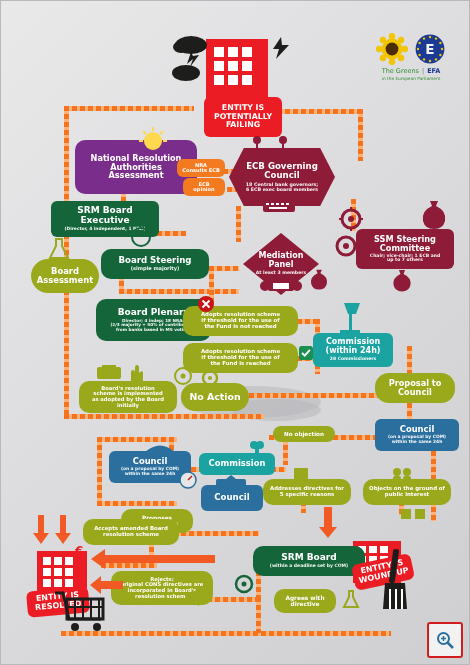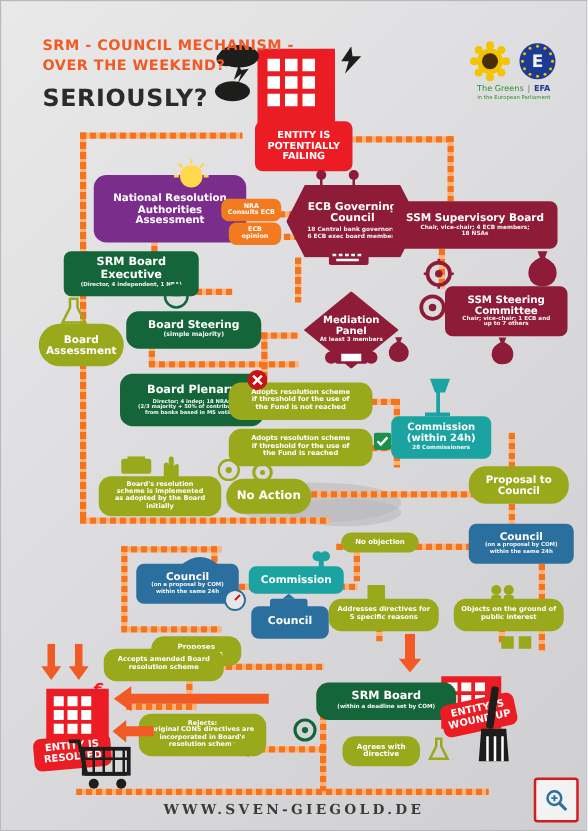--- a/index.html
+++ b/index.html
@@ -46,25 +46,20 @@
   .grey-shape{position:absolute;background:#b8b8bb;opacity:.55;border-radius:50%;z-index:1;}
 </style>
 </head>
 <body>
 
 <div id="poster">
 
   <div class="grey-shape" style="left:180px;top:385px;width:140px;height:32px;"></div>
   <div class="grey-shape" style="left:230px;top:398px;width:90px;height:22px;"></div>
 
-  <div style="position:absolute;left:33px;top:28px;z-index:10;">
-    <div class="title-o" style="font-size:11.5px;">SRM - COUNCIL MECHANISM -</div>
-    <div class="title-o" style="font-size:11.5px;margin-top:2px;">OVER THE WEEKEND?</div>
-    <div class="title-b" style="font-size:19px;margin-top:9px;">SERIOUSLY?</div>
-  </div>
 
   <div style="position:absolute;left:357px;top:32px;width:106px;height:50px;z-index:10;display:flex;flex-direction:column;align-items:center;">
     <div style="display:flex;align-items:center;gap:6px;">
       <svg width="32" height="32" viewBox="0 0 40 40">
         <g fill="#f2c500">
           <circle cx="20" cy="4" r="4"></circle>
             <circle cx="20" cy="36" r="4"></circle>
           <circle cx="4" cy="20" r="4"></circle>
             <circle cx="36" cy="20" r="4"></circle>
           <circle cx="8.7" cy="8.7" r="4"></circle>
@@ -218,25 +213,20 @@
     <g fill="#fff">
         <rect x="3" y="5" width="3" height="2"></rect>
         <rect x="8" y="5" width="3" height="2"></rect>
         <rect x="13" y="5" width="3" height="2"></rect>
         <rect x="18" y="5" width="3" height="2"></rect>
         <rect x="23" y="5" width="3" height="2"></rect>
         <rect x="6" y="9" width="18" height="2"></rect>
       </g>
   </svg>
 
-  <div class="node darkred r6" style="left:313px;top:160px;width:132px;height:38px;font-size:8.4px;">
-    <span class="t">SSM Supervisory Board</span>
-    <span class="s" style="font-size:4.6px;margin-top:2px;">Chair, vice-chair; 4 ECB members;</span>
-    <span class="s" style="font-size:4.6px;">18 NSAs</span>
-  </div>
   <svg style="position:absolute;left:416px;top:196px;z-index:7;" width="34" height="34" viewBox="0 0 34 34">
     <path d="M13 4 L21 4 L19 9 Q30 14 28 24 Q26 32 17 32 Q8 32 6 24 Q4 14 15 9 Z" fill="#8e1b38"></path>
   </svg>
 
   <div class="node darkred r6" style="left:355px;top:228px;width:98px;height:40px;font-size:8.2px;">
     <span class="t">SSM Steering</span>
     <span class="t">Committee</span>
     <span class="s" style="font-size:4.5px;margin-top:1px;">Chair; vice-chair; 1 ECB and</span>
     <span class="s" style="font-size:4.5px;">up to 7 others</span>
   </div>
@@ -531,21 +521,20 @@
   <svg style="position:absolute;left:32px;top:514px;z-index:8;" width="16" height="30" viewBox="0 0 16 30">
     <path d="M5 0 L11 0 L11 18 L16 18 L8 29 L0 18 L5 18 Z" fill="#f15a24"></path>
   </svg>
   <svg style="position:absolute;left:54px;top:514px;z-index:8;" width="16" height="30" viewBox="0 0 16 30">
     <path d="M5 0 L11 0 L11 18 L16 18 L8 29 L0 18 L5 18 Z" fill="#f15a24"></path>
   </svg>
   <svg style="position:absolute;left:318px;top:506px;z-index:8;" width="18" height="32" viewBox="0 0 18 32">
     <path d="M5 0 L13 0 L13 20 L18 20 L9 31 L0 20 L5 20 Z" fill="#f15a24"></path>
   </svg>
 
-  <div class="footer">WWW.SVEN-GIEGOLD.DE</div>
 
   <div class="zoomchip">
     <svg width="18" height="18" viewBox="0 0 18 18">
       <circle cx="7.5" cy="7.5" r="5.5" fill="none" stroke="#2a6f9e" stroke-width="2"></circle>
       <line x1="11.5" y1="11.5" x2="17" y2="17" stroke="#2a6f9e" stroke-width="2.5"></line>
       <line x1="5" y1="7.5" x2="10" y2="7.5" stroke="#2a6f9e" stroke-width="1.5"></line>
       <line x1="7.5" y1="5" x2="7.5" y2="10" stroke="#2a6f9e" stroke-width="1.5"></line>
     </svg>
   </div>
 

